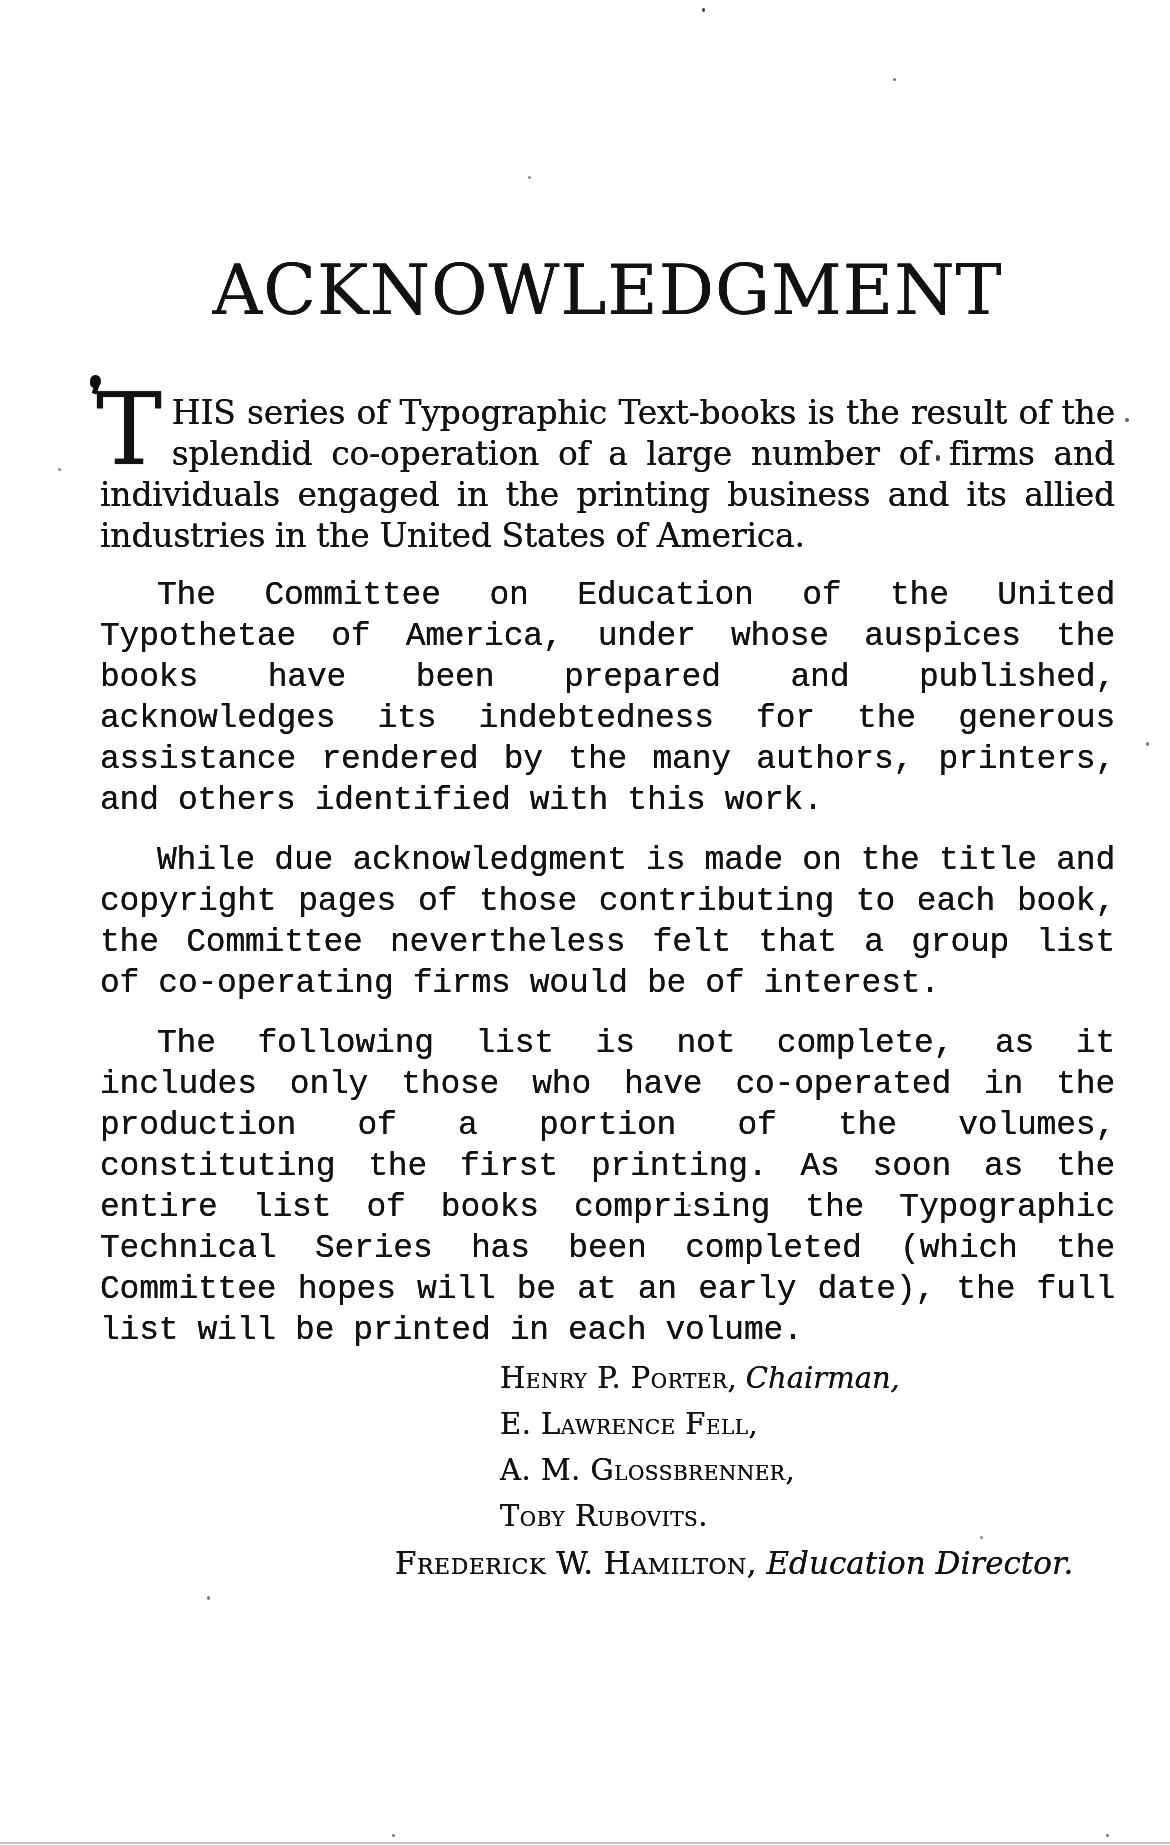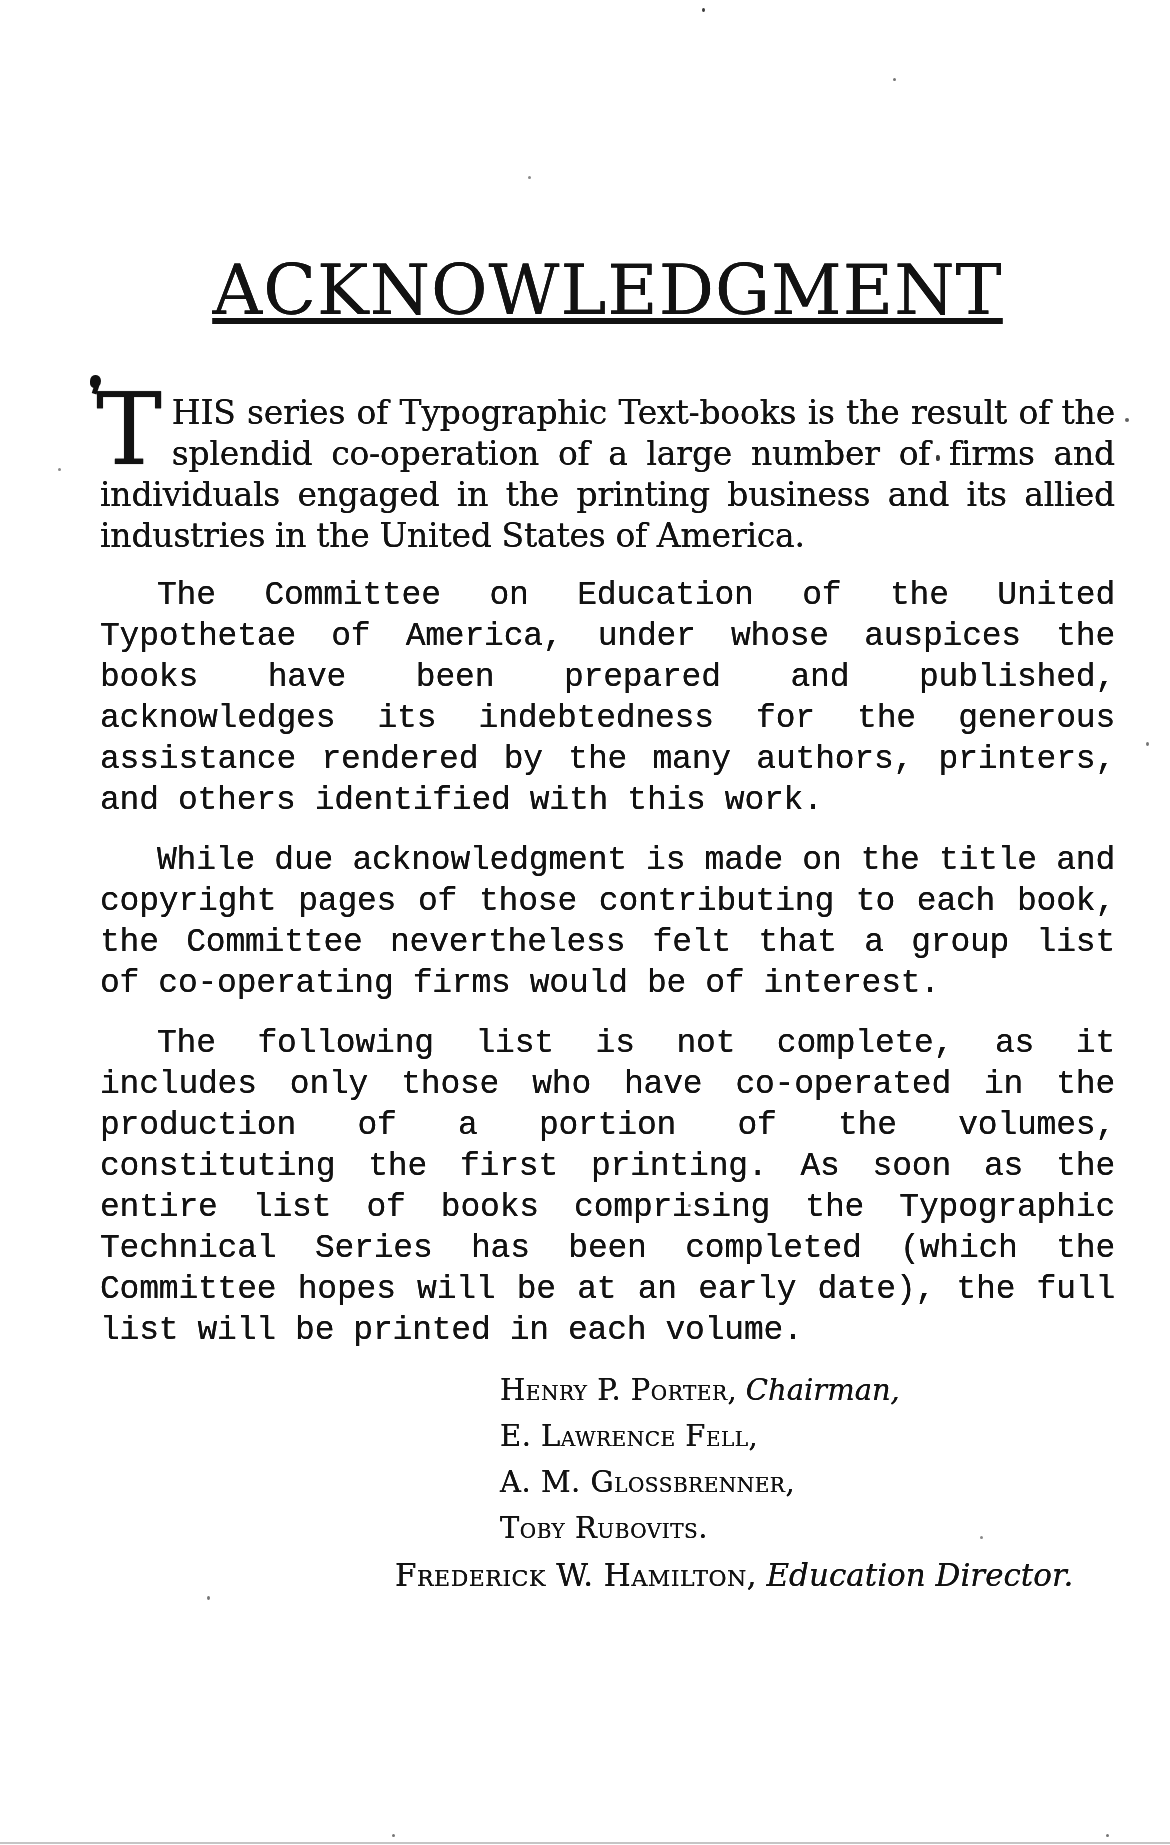--- a/index.html
+++ b/index.html
@@ -19,21 +19,20 @@
   }
   .title{
     margin:0;
     font-size:69px;
     line-height:64px;
     font-weight:normal;
     text-align:center;
     letter-spacing:1px;
     white-space:nowrap;
     text-shadow:0 0 0.6px #000;
-    text-decoration:underline;
   }
   p.body{
     margin:0;
     font-size:33px;
     line-height:41px;
     text-align:justify;
     letter-spacing:-0.2px;
     word-spacing:-0.5px;
     text-shadow:0 0 0.5px #000;
   }
@@ -49,21 +48,21 @@
   }
   .sig-org{
     margin:0 0 0 297px;
     font-size:30px;
     line-height:45px;
     font-variant:small-caps;
     letter-spacing:1px;
     text-shadow:0 0 0.5px #000;
   }
   .sig-names{
-    margin:16px 0 0 400px;
+    margin:4px 0 0 400px;
     font-size:29px;
     line-height:46px;
     text-shadow:0 0 0.5px #000;
   }
   .director{
     margin:4px 0 16px 295px;
     font-size:31px;
     line-height:40px;
     text-shadow:0 0 0.5px #000;
   }

